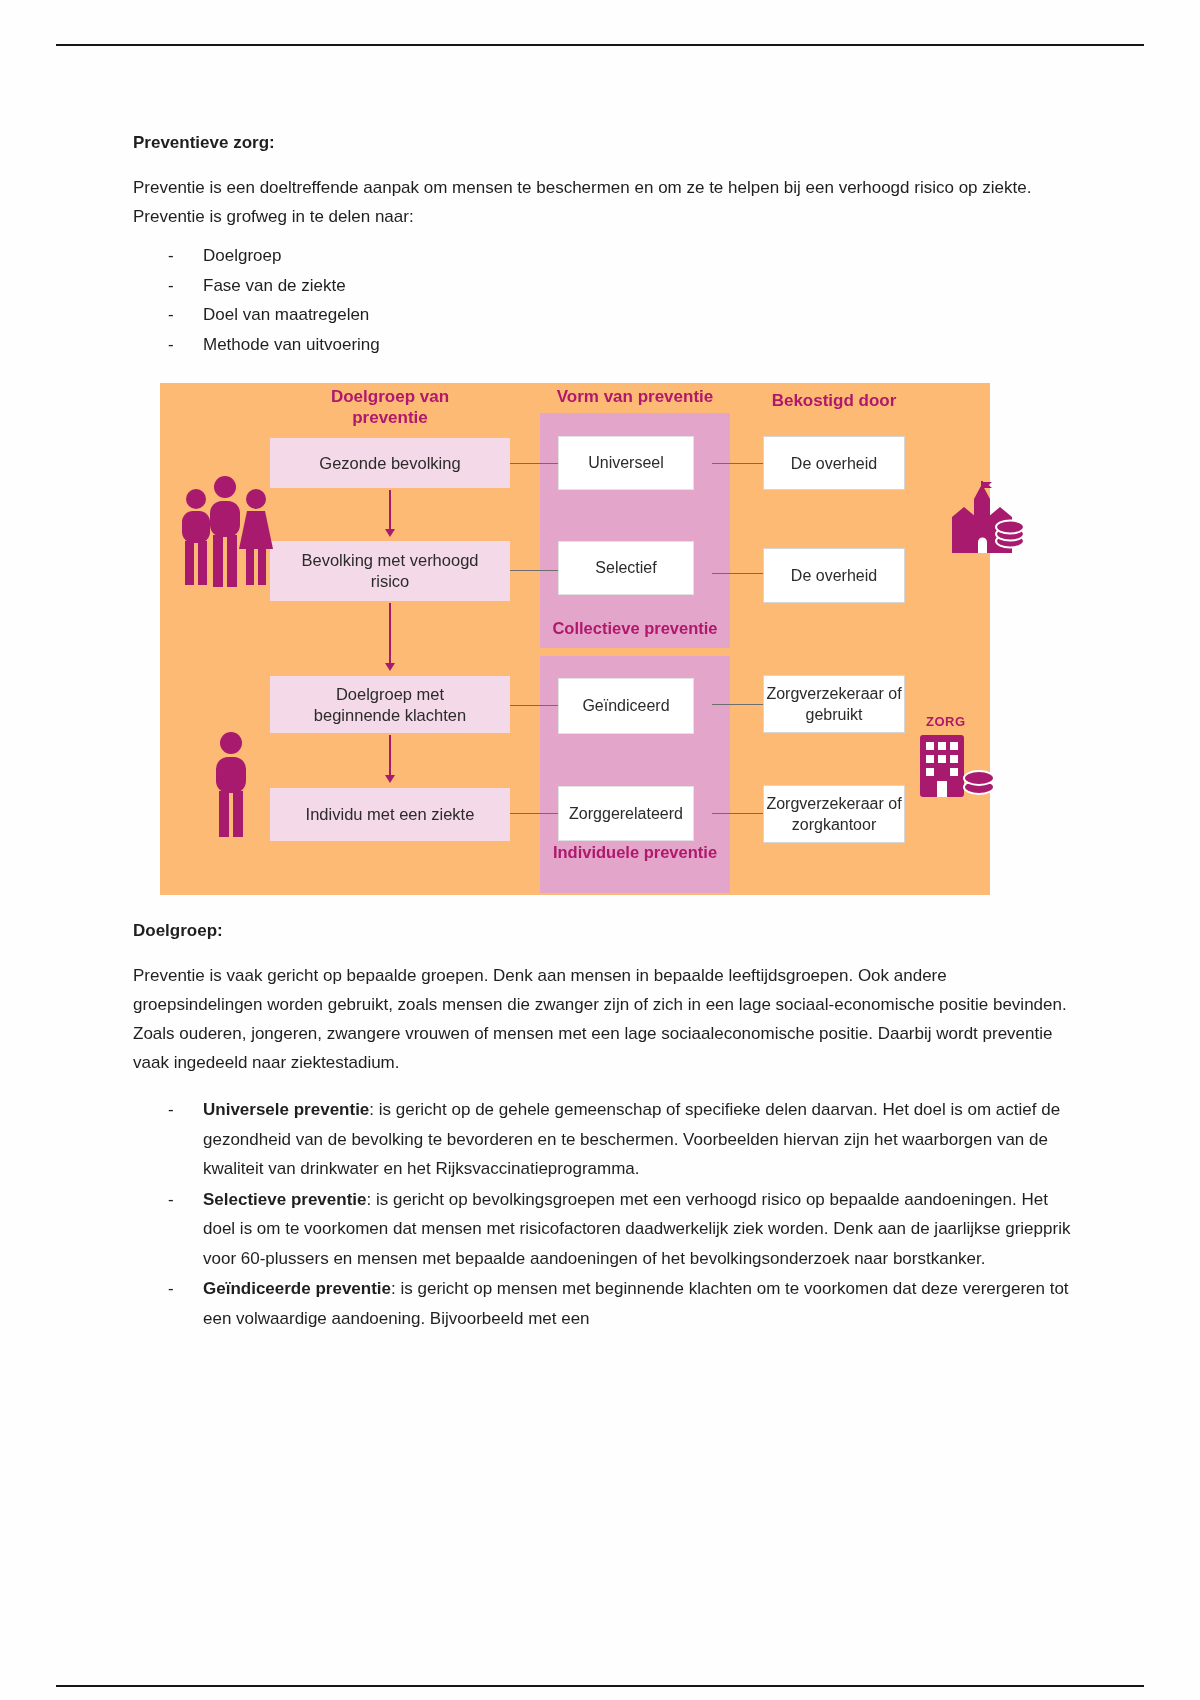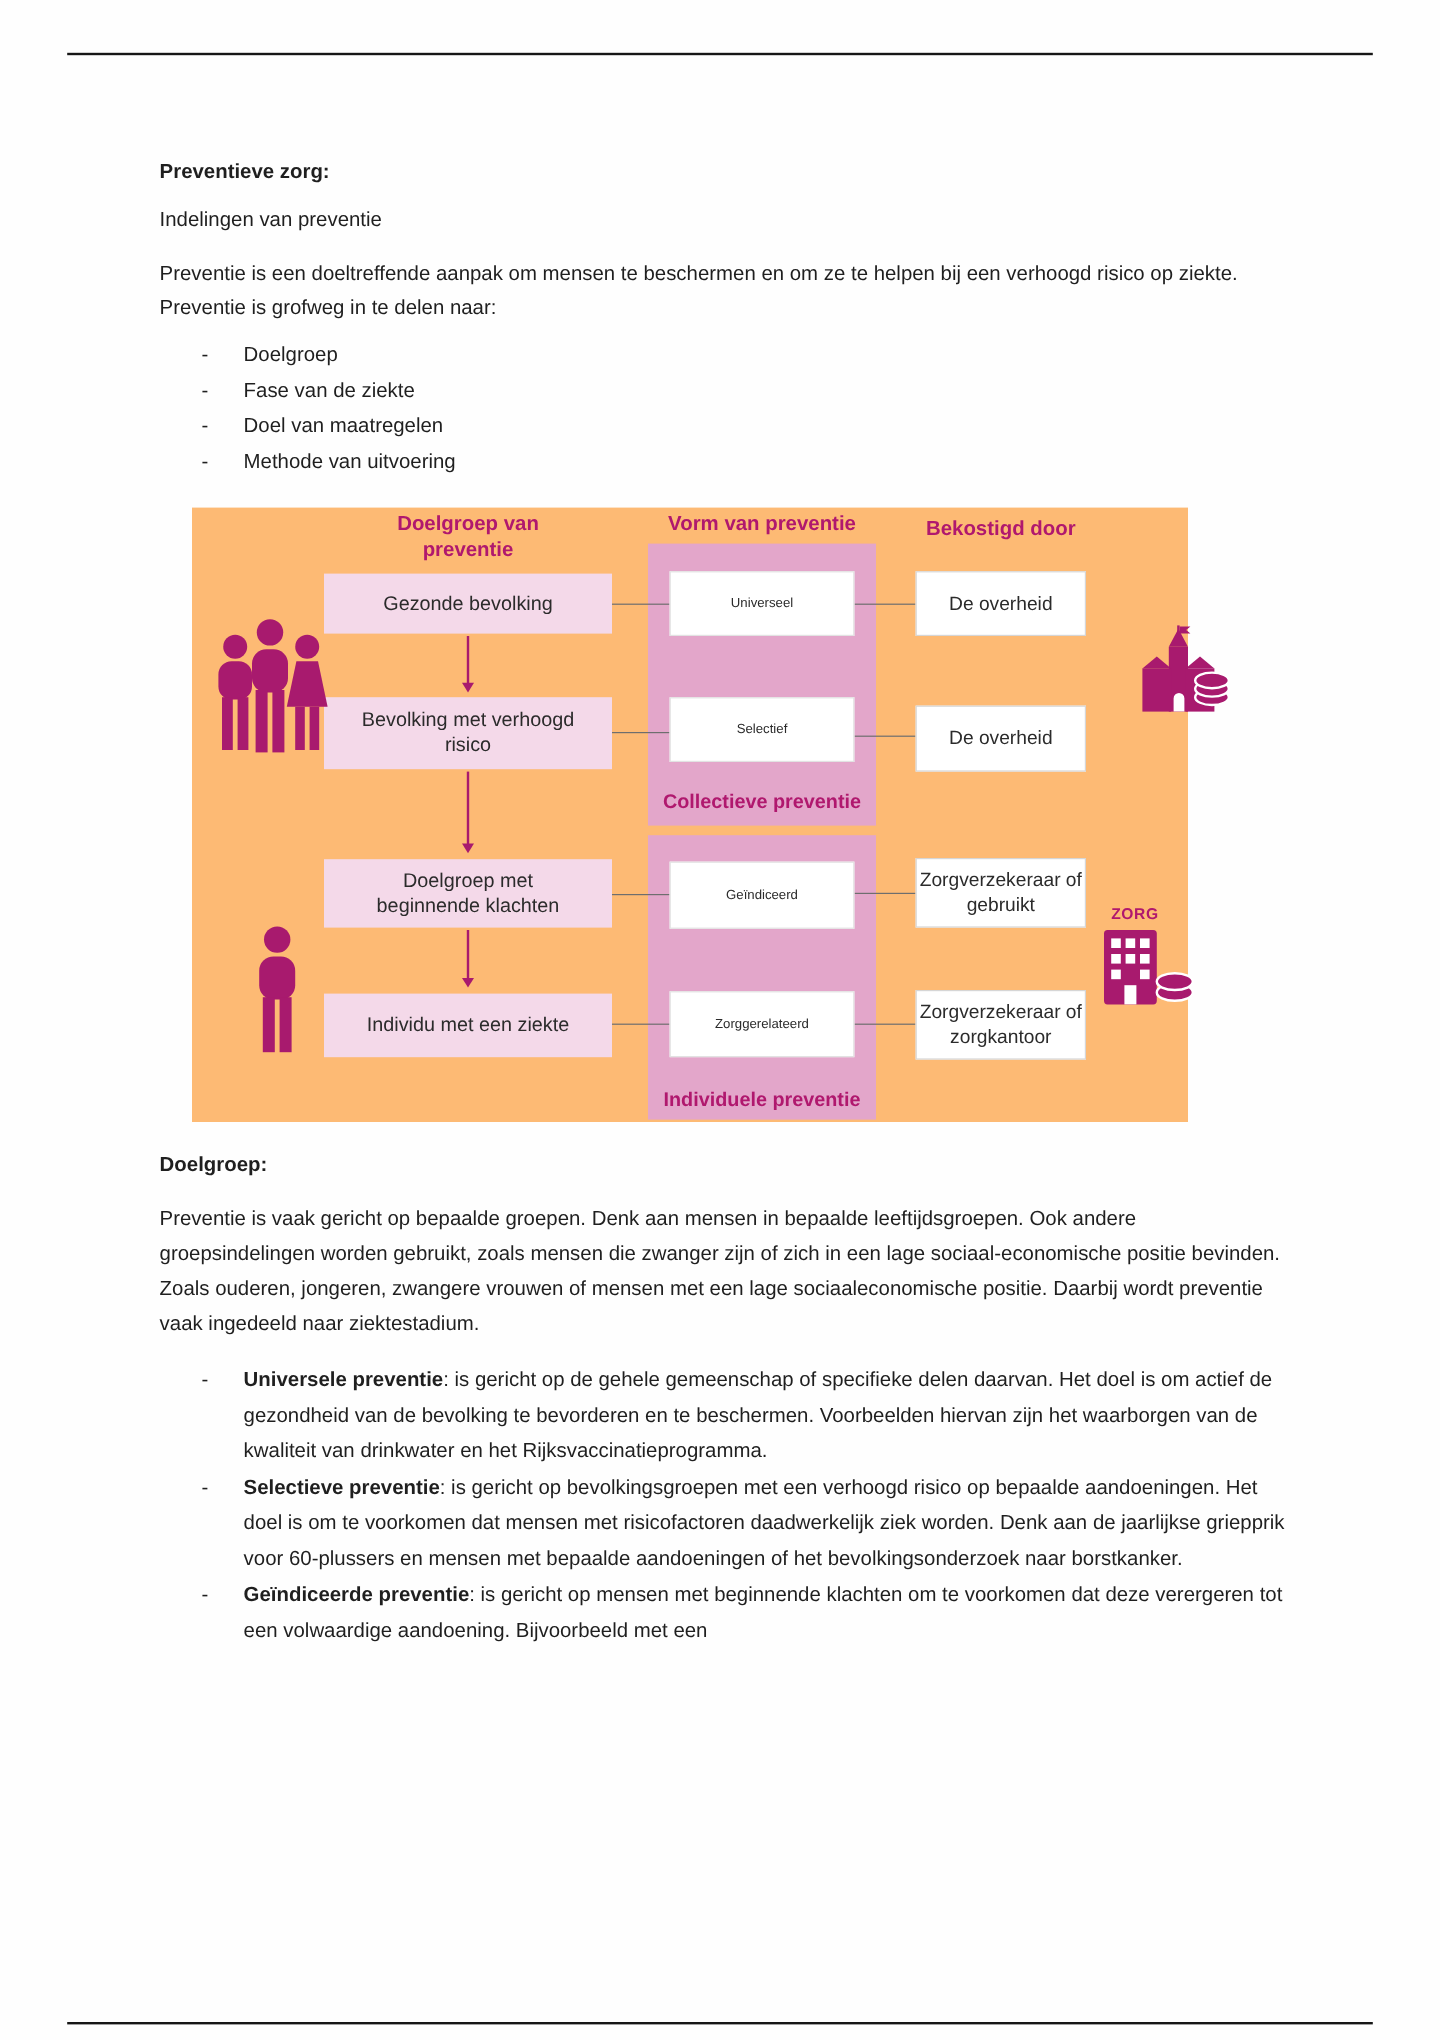--- a/index.html
+++ b/index.html
@@ -41,32 +41,32 @@
   .hline { position:absolute; height:1px; background:#6e6e6e; z-index:2; }
 
   .box-light { position:absolute; left:110px; width:240px; background:#f4d9e9;
     display:flex; align-items:center; justify-content:center; text-align:center;
     font-size:16.5px; line-height:21px; padding:4px 28px; color:#2b2b2b; z-index:2; }
   .bl-1 { top:55px;  height:50px; }
   .bl-2 { top:158px; height:60px; }
   .bl-3 { top:293px; height:57px; }
   .bl-4 { top:405px; height:53px; }
 
-  .box-white { position:absolute; left:398px; width:154px; background:#ffffff; border:1px solid #e2e2e2;
+  .box-white { position:absolute; left:398px; width:136px; background:#ffffff; border:1px solid #e2e2e2;
     display:flex; align-items:center; justify-content:center; text-align:left;
-    font-size:11px; color:#2b2b2b; z-index:3; }
+    font-size:16px; color:#2b2b2b; z-index:3; }
   .bw-1 { top:53px;  height:54px; }
   .bw-2 { top:158px; height:54px; }
   .bw-3 { top:295px; height:56px; }
   .bw-4 { top:403px; height:55px; }
 
   .group-label { position:absolute; left:368px; width:214px; text-align:center;
     color:#b0186e; font-weight:bold; font-size:16.5px; z-index:3; }
   .gl-1 { top:236px; }
-  .gl-2 { top:485px; }
+  .gl-2 { top:460px; }
 
   .box-right { position:absolute; left:603px; width:142px; background:#ffffff; border:1px solid #d6d6d6;
     display:flex; align-items:center; justify-content:center; text-align:center;
     font-size:16px; line-height:21px; padding:4px 2px; color:#2b2b2b; z-index:2; }
   .br-1 { top:53px;  height:54px; }
   .br-2 { top:165px; height:55px; }
   .br-3 { top:292px; height:58px; }
   .br-4 { top:402px; height:58px; }
 
   .varrow { position:absolute; left:229px; width:2px; background:#a81a6e; z-index:2; }
@@ -93,21 +93,20 @@
 </style>
 </head>
 <body>
 
 <div class="page">
   <div class="rule top"></div>
 
   <div class="content">
 
     <p class="heading">Preventieve zorg:</p>
-    <p class="subtitle">Indelingen van preventie</p>
     <p class="para">Preventie is een doeltreffende aanpak om mensen te beschermen en om ze te helpen bij een verhoogd risico op ziekte. Preventie is grofweg in te delen naar:</p>
 
     <ul class="dash-list">
       <li>
           <span class="dash">-</span>
           <span class="li-text">Doelgroep</span>
         </li>
       <li>
           <span class="dash">-</span>
           <span class="li-text">Fase van de ziekte</span>

